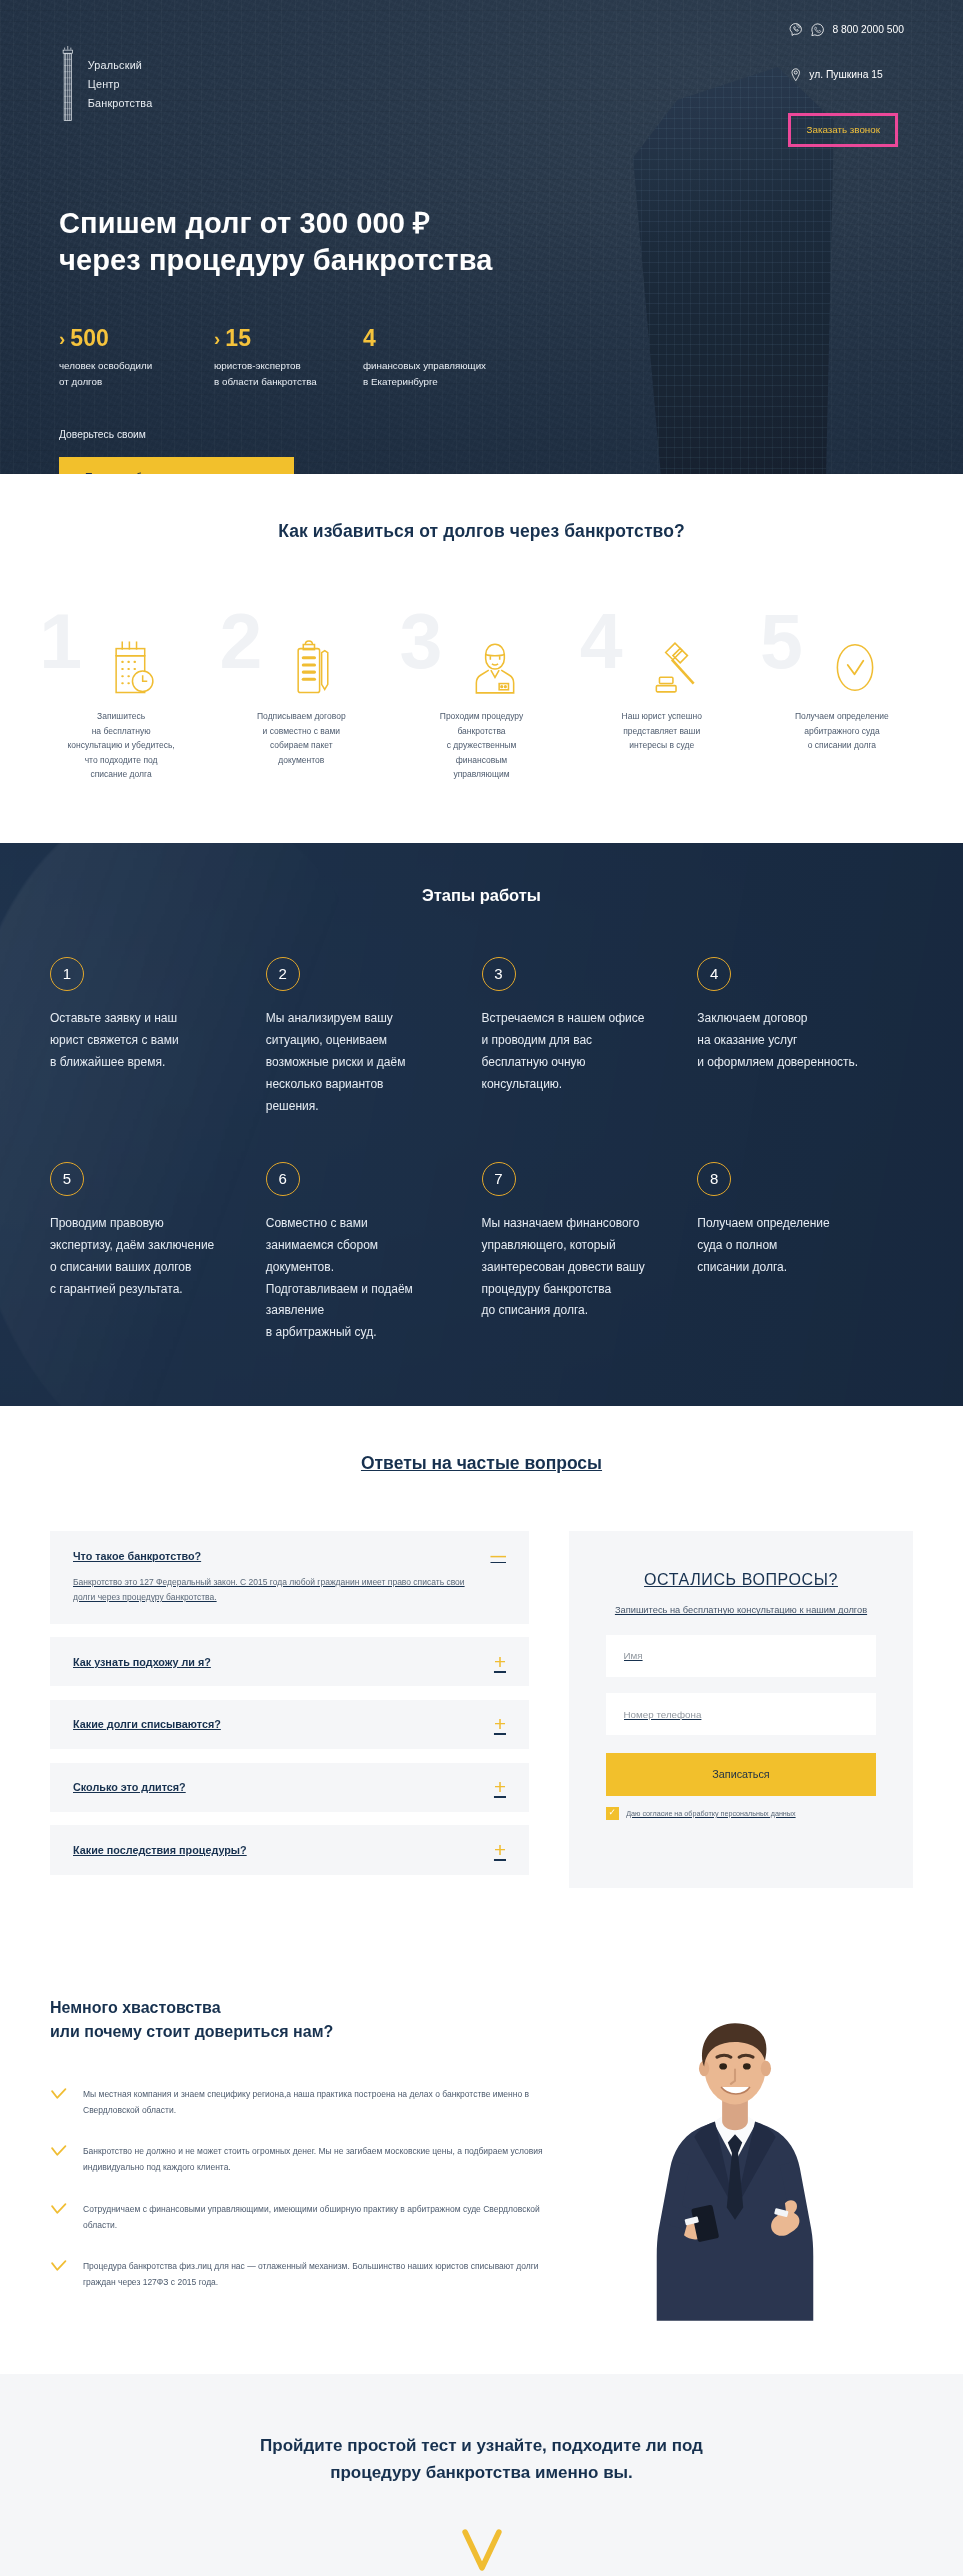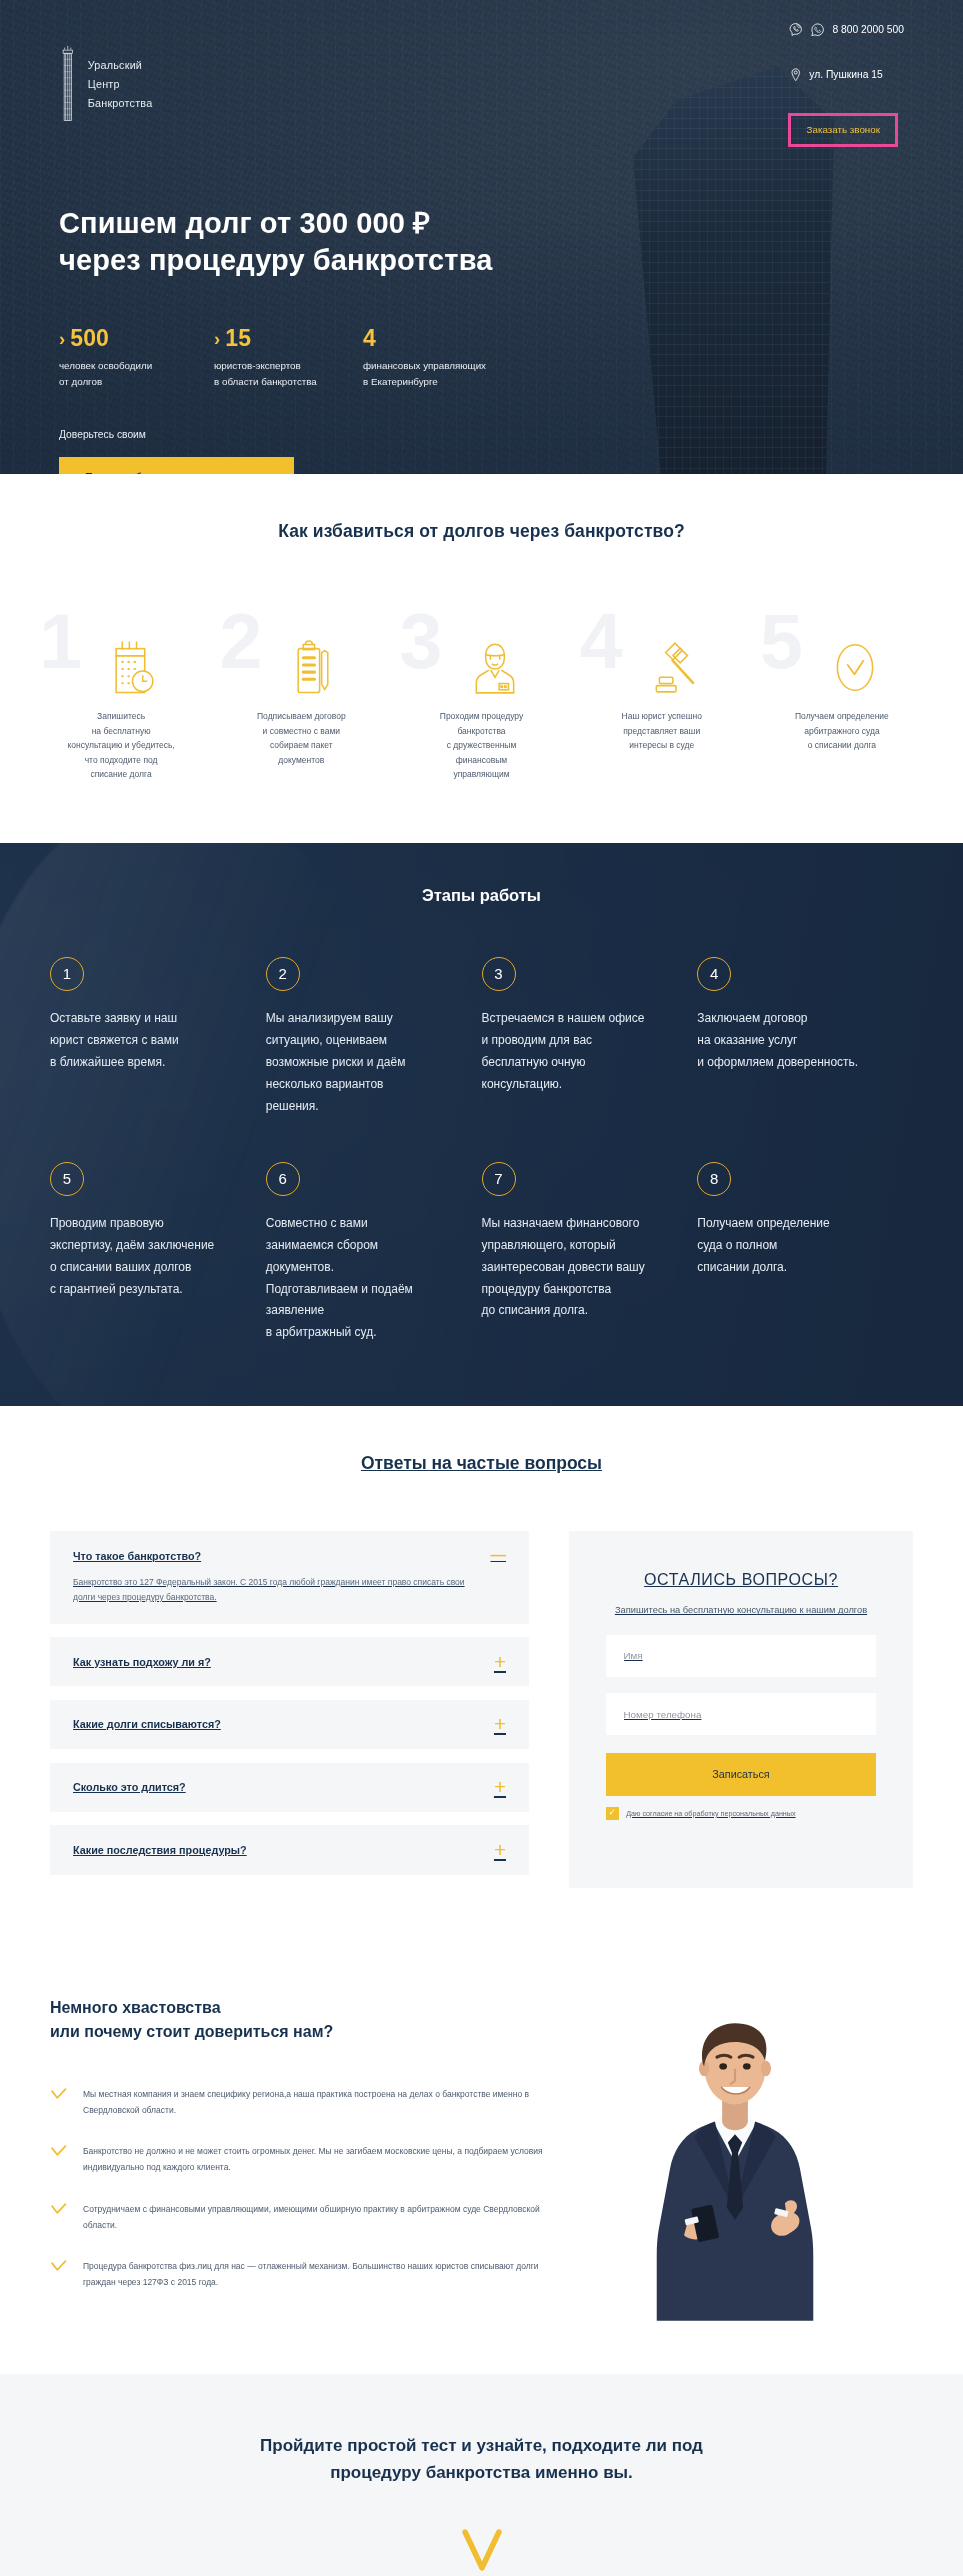--- a/index.html
+++ b/index.html
@@ -133,21 +133,21 @@
     color:#fff; font-size:15px;
   }
   .stage-txt { margin-top:17.5px; color:#e6ecf3; font-size:12px; line-height:1.82; }
 
   
   .faq { background:#fff; padding:47px 0 72px;text-decoration:underline; }
   .faq-title { text-align:center; font-size:17.5px; font-weight:700; color:#17314f; }
   .faq-body { display:flex; gap:40px; margin-top:57px; padding:0 50px; }
   .faq-left { width:479px; }
   .acc { background:#f5f6f8; margin-bottom:13.4px; padding:18.5px 23px; }
-  .acc-head { display:flex; }
+  .acc-head { display:flex; align-items:center; }
   .acc-q { font-size:10.8px; font-weight:700; color:#17314f; }
   .acc-sign { margin-left:auto; color:#f0bd33; font-size:20.6px; line-height:.6; font-weight:400; }
   .acc-sign.minus { font-size:15.5px; font-weight:700; }
   .acc-a { margin-top:13.4px; font-size:8.5px; line-height:1.78; color:#5a6878; max-width:392px; }
 
   .faq-form { flex:1; background:#f5f6f8; padding:40px 37px 34px; }
   .form-title { text-align:center; font-size:16px; font-weight:400; color:#17314f;
     letter-spacing:0.6px; }
   .form-sub { text-align:center; margin-top:14.4px; font-size:9.3px; line-height:1.58; color:#46566a; }
   .form-field {

